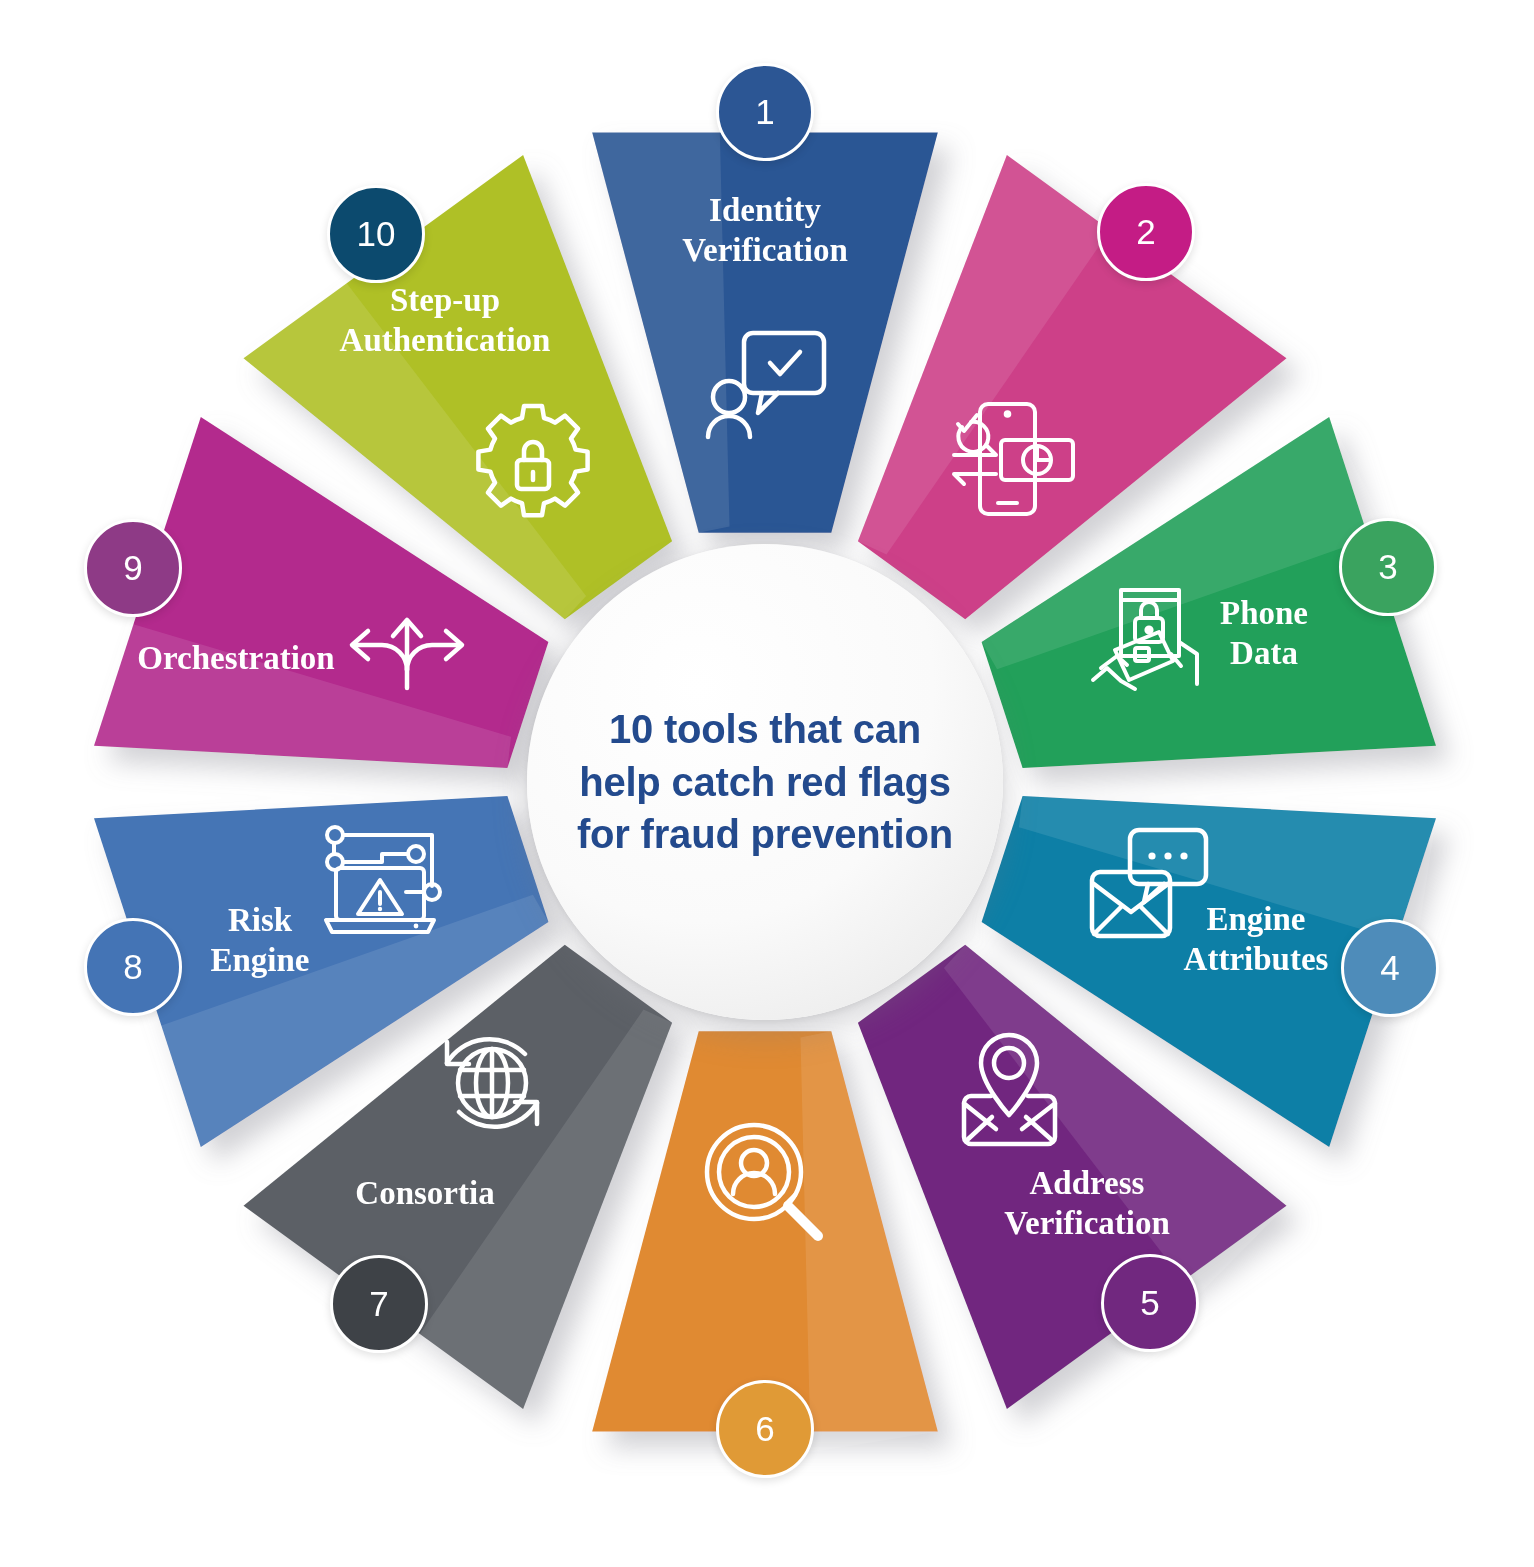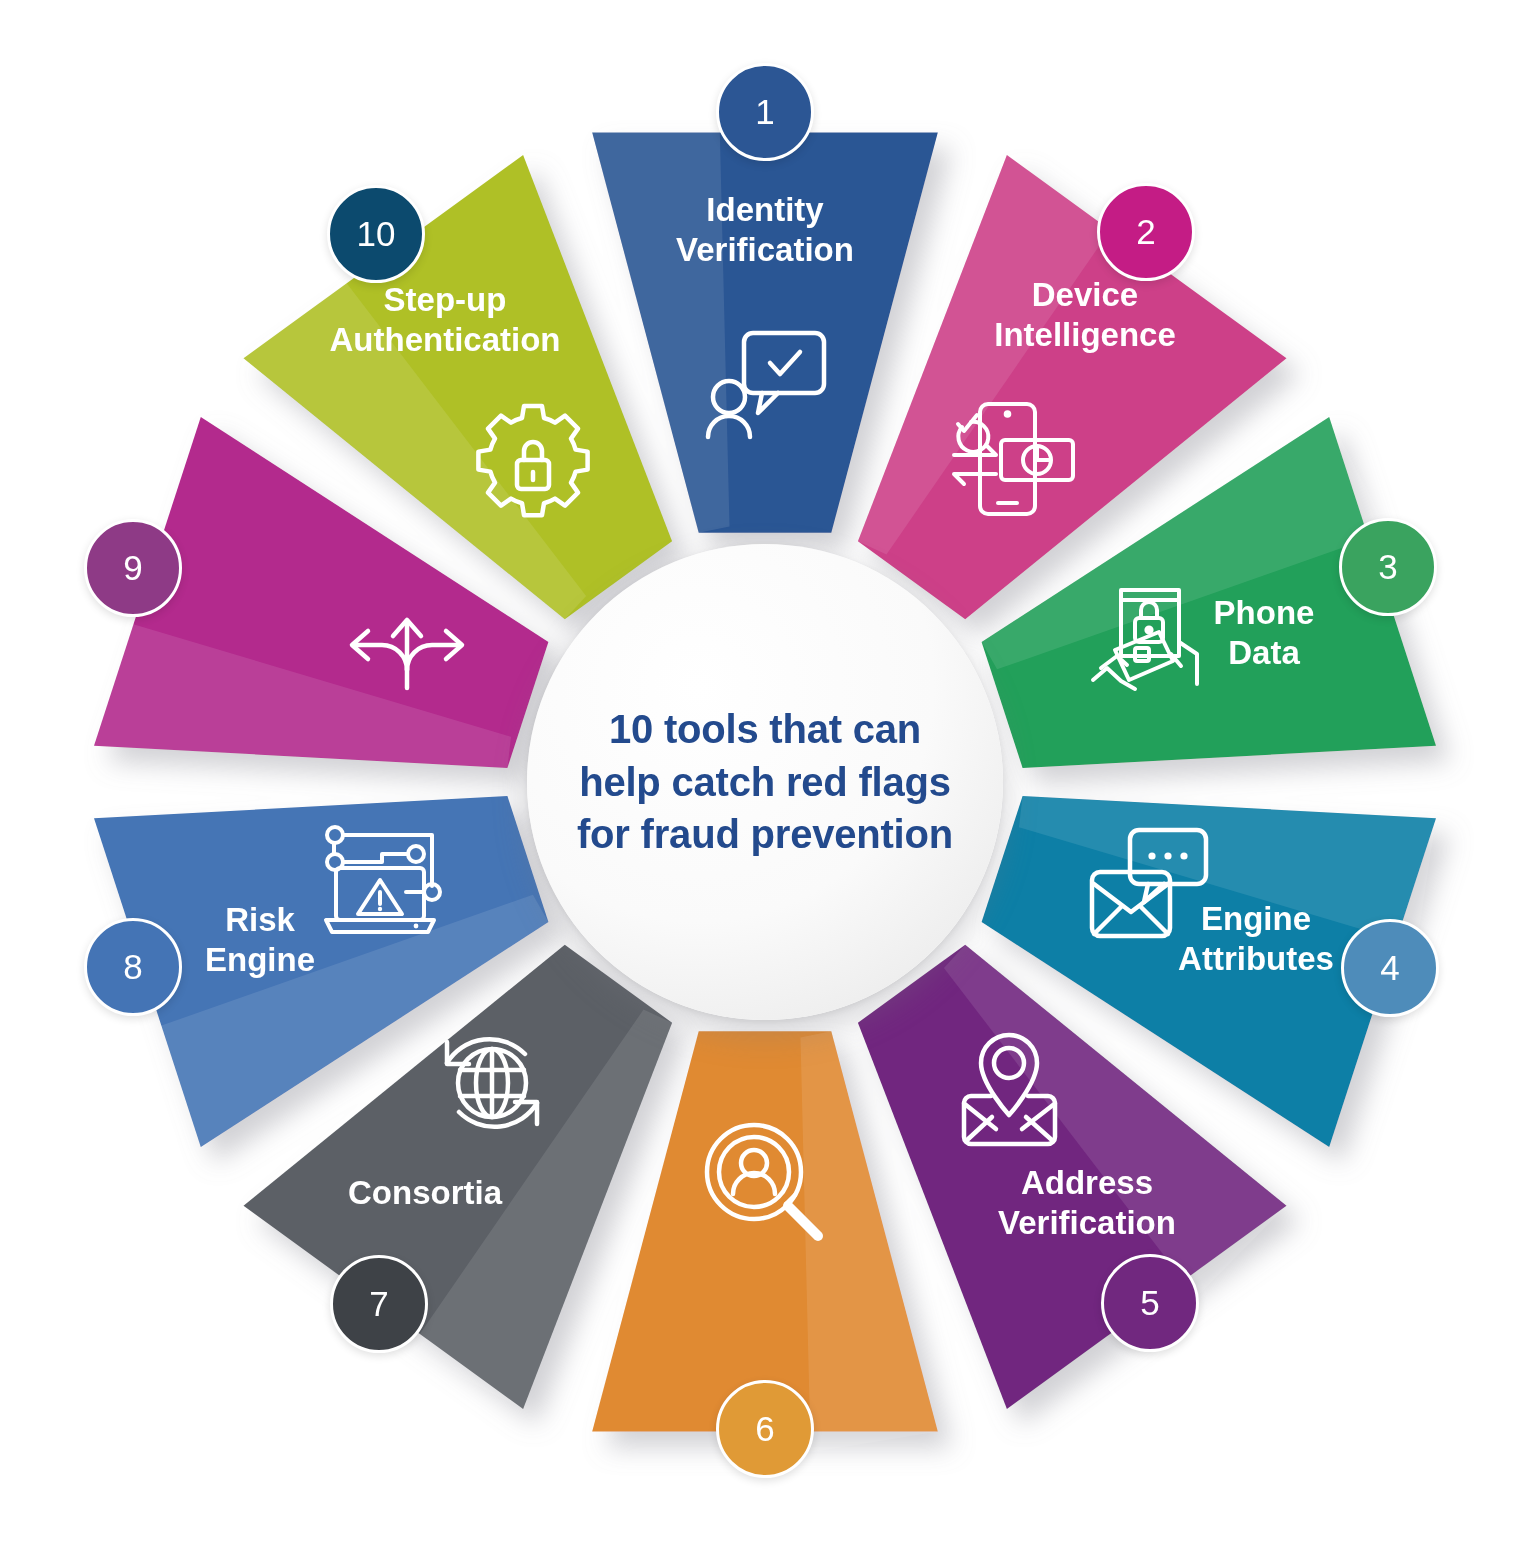--- a/index.html
+++ b/index.html
@@ -54,20 +54,21 @@
   .seg-label {
     position: absolute;
     color: #ffffff;
     font-weight: bold;
     font-size: 33px;
     line-height: 1.22;
     text-align: center;
     z-index: 25;
     pointer-events: none;
     white-space: pre-line;
+    font-family: Liberation Serif, serif;
   }
   
   .badge {
     position: absolute;
     width: 98px;
     height: 98px;
     border-radius: 50%;
     border: 3px solid #ffffff;
     box-sizing: border-box;
     display: flex;
@@ -128,31 +129,30 @@
         <path d="M564.8,619.3 L586.1,596.1 L333.9,266.5 L243.5,358.2 Z" fill="#ffffff" opacity="0.10"></path>
       </g>
   </svg>
 
   <div class="hub">
     <div class="hub-text" style="color: rgb(35, 74, 141);">10 tools that can help catch red flags for fraud prevention</div>
   </div>
 
   <div class="seg-label" style="left:612px; top:190px; width:306px;">Identity
 Verification</div>
-  <div class="seg-label" style="left:935px; top:275px; width:300px;">Device
-Intelligence</div>
   <div class="seg-label" style="left:1148px; top:593px; width:232px;">Phone
 Data</div>
   <div class="seg-label" style="left:1122px; top:899px; width:268px;">Engine
 Attributes</div>
   <div class="seg-label" style="left:937px; top:1163px; width:300px;">Address
 Verification</div>
   <div class="seg-label" style="left:280px; top:1173px; width:290px;">Consortia</div>
   <div class="seg-label" style="left:145px; top:900px; width:230px;">Risk
 Engine</div>
+  <div class="seg-label" style="left:102px; top:638px; width:268px;">Orchestration</div>
   <div class="seg-label" style="left:290px; top:280px; width:310px;">Step-up
 Authentication</div>
 
   <div class="badge" style="left: 716px; top: 63px; background: rgb(44, 86, 148);">
     <span>1</span>
   </div>
   <div class="badge" style="left: 1097px; top: 183px; background: rgb(196, 28, 133);">
     <span>2</span>
   </div>
   <div class="badge" style="left: 1339px; top: 518px; background: rgb(58, 163, 95);">

